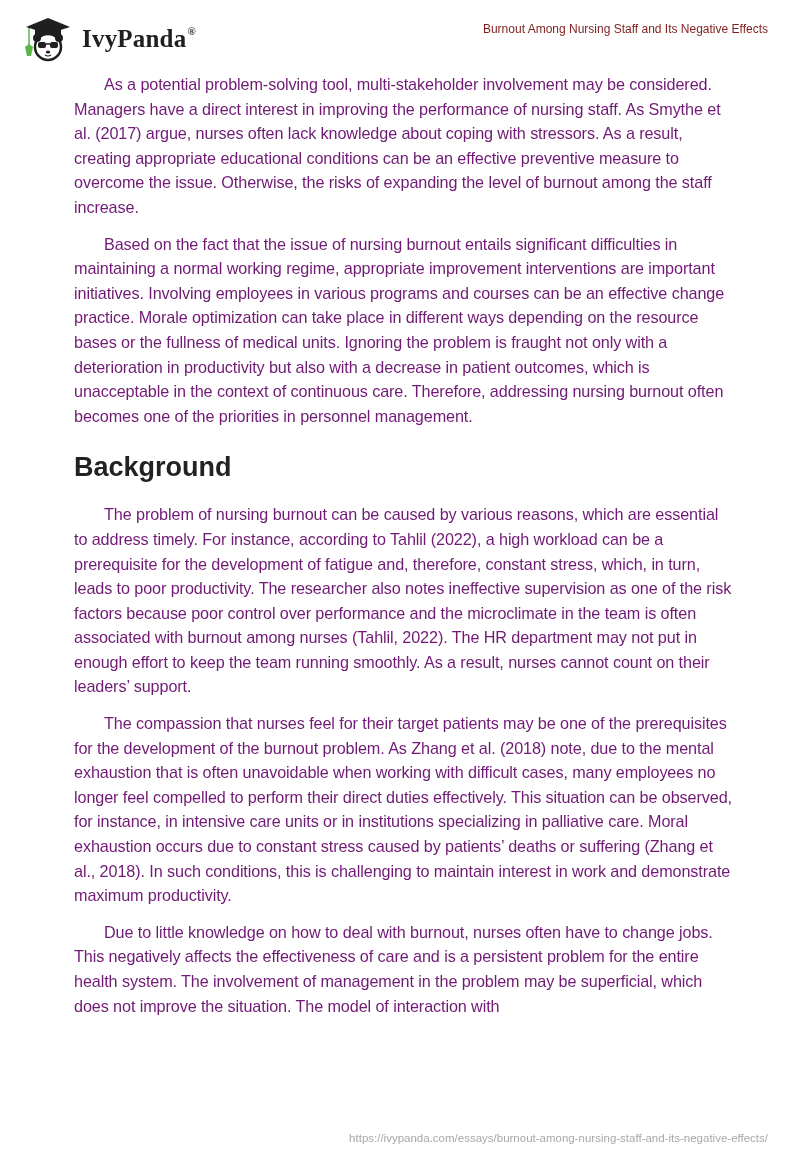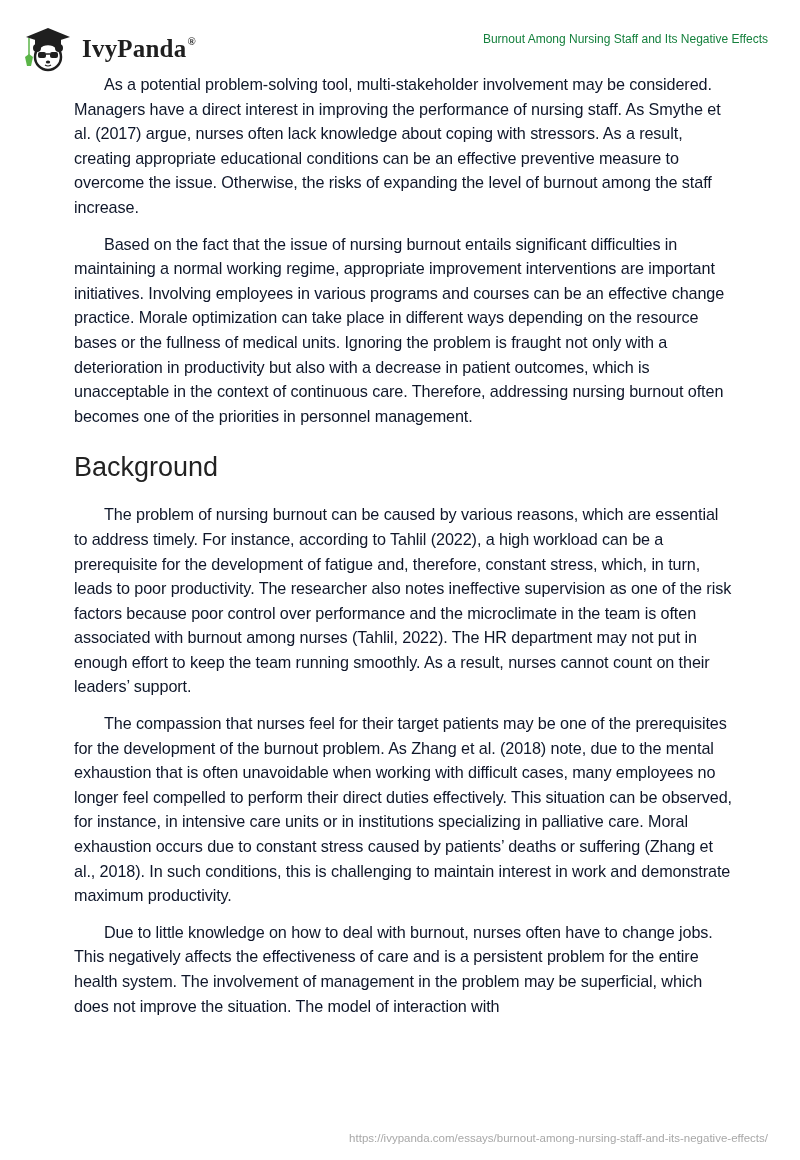--- a/index.html
+++ b/index.html
@@ -11,21 +11,21 @@
     width: 800px;
     height: 1160px;
     position: relative;
     overflow: hidden;
     font-family: "Liberation Sans", sans-serif;
     color: #222222;
   }
   .header {
     position: absolute;
     left: 0;
-    top: 16px;
+    top: 6px;
     width: 800px;
     height: 60px;
   }
   .logo {
     position: absolute;
     left: 18px;
     top: 8px;
     display: flex;
     align-items: center;
     height: 48px;
@@ -49,40 +49,40 @@
     vertical-align: super;
     position: relative;
     top: -3px;
     margin-left: 1px;
   }
   .doc-title {
     position: absolute;
     right: 32px;
     top: 16px;
     font-size: 12px;
-    color: #15803d;
+    color: #7f1d1d;
   }
   .content {
     position: absolute;
     left: 74px;
     top: 72px;
     width: 660px;
   }
   .para {
     margin: 0 0 12px 0;
     font-size: 16.2px;
     line-height: 24.6px;
     text-indent: 30px;
-    color: #0f172a;
+    color: #701a75;
     letter-spacing: -0.1px;
   }
   .section-heading {
     margin: 22px 0 18px 0;
     font-size: 27px;
-    font-weight: normal;
+    font-weight: bold;
     color: #222222;
     line-height: 34px;
   }
   .footer-url {
     position: absolute;
     right: 32px;
     top: 1132px;
     font-size: 11.5px;
     color: #a8a8a8;
     text-align: center;

